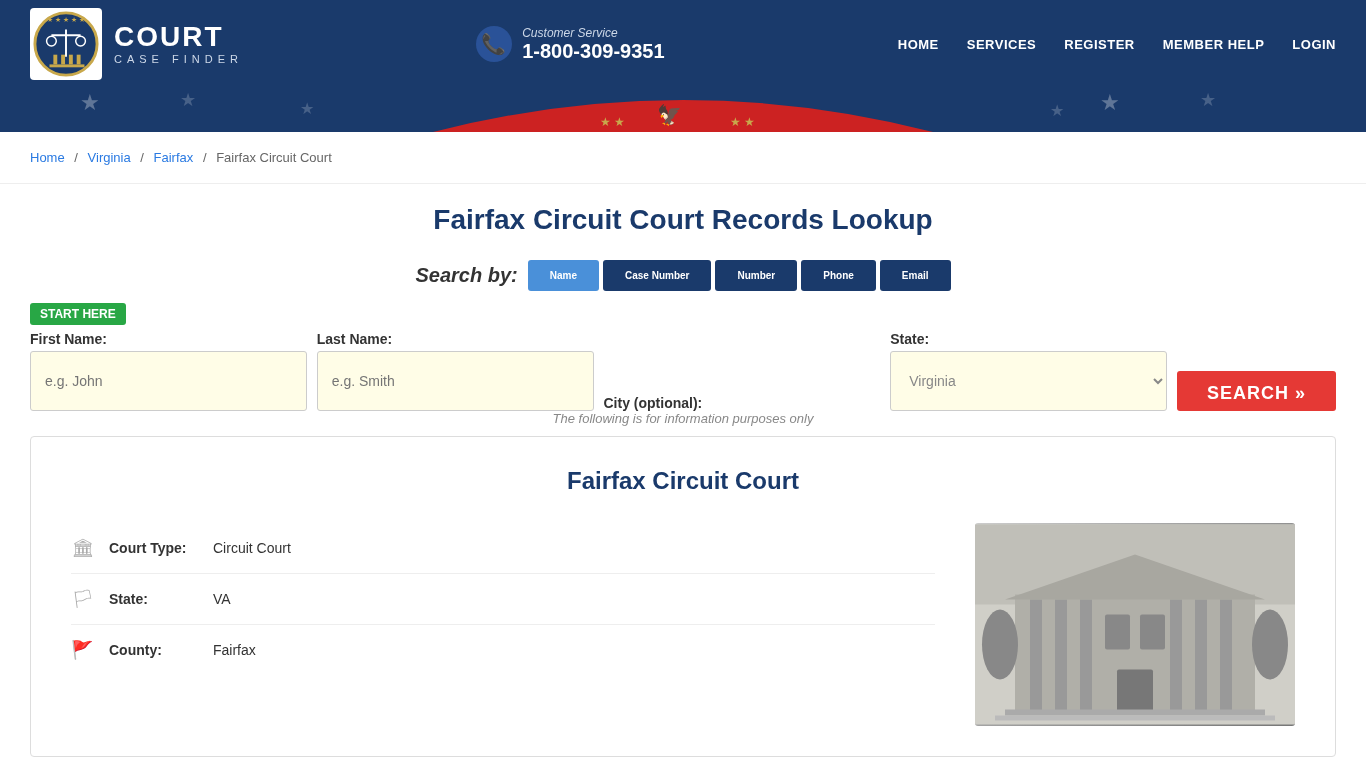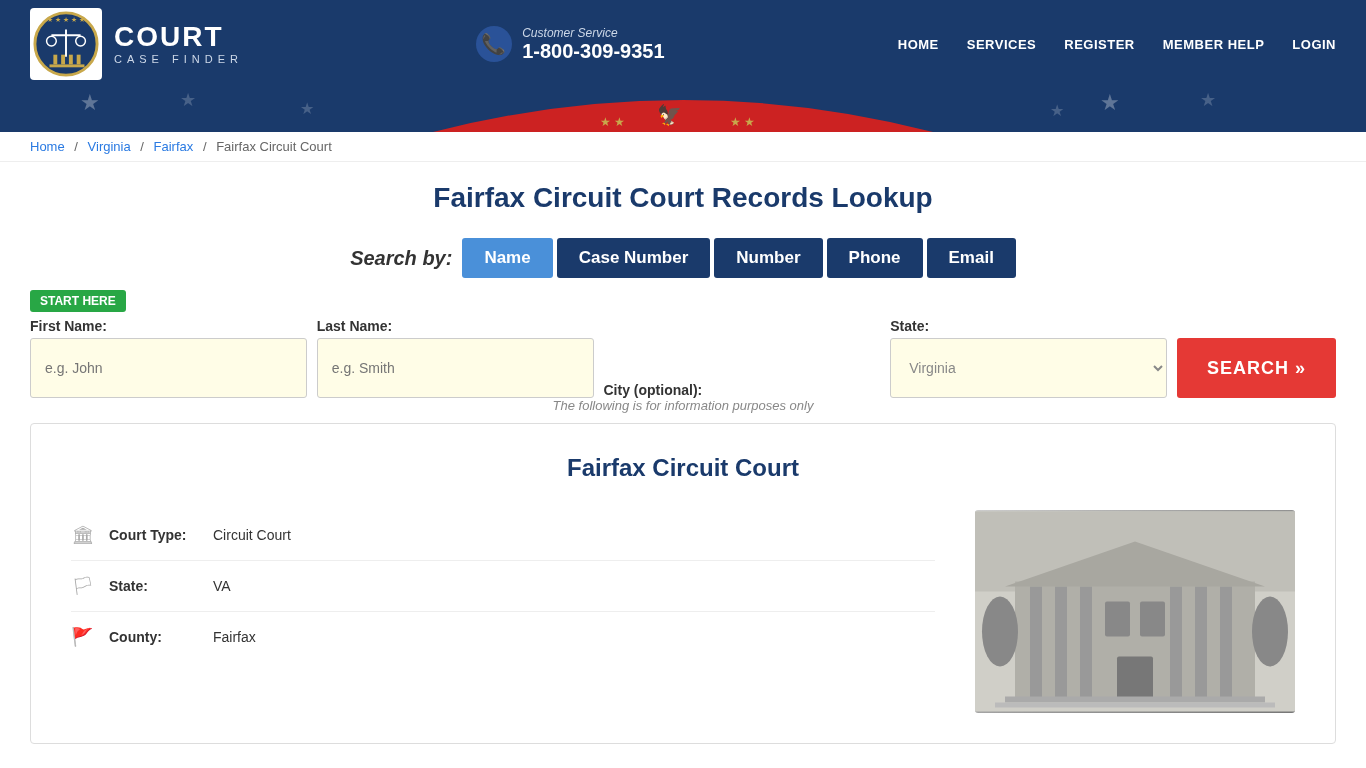--- a/index.html
+++ b/index.html
@@ -86,21 +86,21 @@
     .nav-links a {
       color: #fff;
       text-decoration: none;
       font-size: 13px;
       font-weight: 700;
       letter-spacing: 0.5px;
     }
 
     
     .breadcrumb {
-      padding: 7px 30px;
+      padding: 18px 30px;
       background: #fff;
       border-bottom: 1px solid #eee;
       font-size: 13px;
     }
     .breadcrumb a {
       color: #2a7ae2;
       text-decoration: none;
     }
     .breadcrumb .sep {
       margin: 0 6px;
@@ -139,21 +139,21 @@
       font-style: italic;
       color: #333;
       margin-right: 10px;
     }
     .search-tabs {
       display: flex;
       gap: 4px;
     }
     .search-tab {
       padding: 10px 22px;
-      font-size: 17px;
+      font-size: 10px;
       font-weight: 700;
       border: none;
       cursor: pointer;
       border-radius: 3px;
       color: #fff;
     }
     .search-tab.active {
       background: #4a90d9;
     }
     .search-tab.inactive {
@@ -198,21 +198,21 @@
     }
     .form-field.first { flex: 1; min-width: 180px; }
     .form-field.last { flex: 1; min-width: 180px; }
     .form-field.city { flex: 1; min-width: 200px; }
     .form-field.state { flex: 1; min-width: 180px; }
     .search-btn {
       background: #e53935;
       color: #fff;
       border: none;
       padding: 12px 30px;
-      height: 60px;
+      height: 40px;
       font-size: 18px;
       font-weight: 700;
       cursor: pointer;
       border-radius: 3px;
       white-space: nowrap;
       letter-spacing: 1px;
       flex-shrink: 0;
     }
 
     .info-note {

